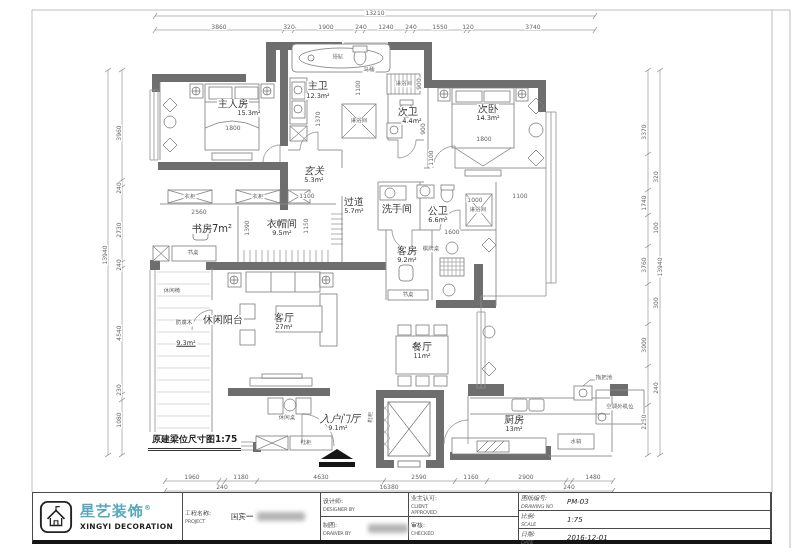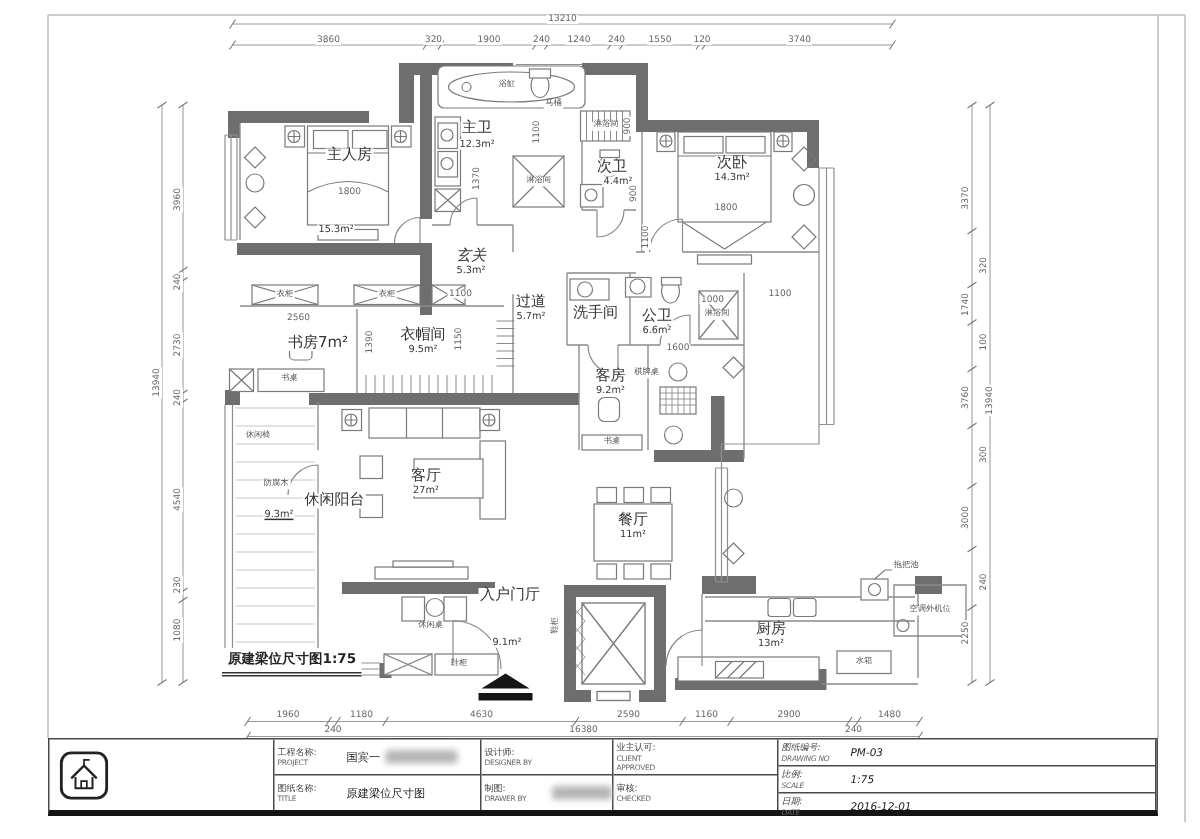--- a/index.html
+++ b/index.html
@@ -324,46 +324,46 @@
         <line x1="645" y1="407" x2="651" y2="403" stroke="#777"></line>
         <line x1="645" y1="457" x2="651" y2="453" stroke="#777"></line>
         <line x1="660" y1="70" x2="660" y2="455"></line>
         <line x1="657" y1="72" x2="663" y2="68" stroke="#777"></line>
         <line x1="657" y1="457" x2="663" y2="453" stroke="#777"></line>
       </g>
   </svg>
 
   <div id="plan-labels">
       <div class="lbl room" style="left: 233px; top: 104px; transform: translate(-50%, -50%);">主人房</div>
-      <div class="lbl area" style="left: 224px; top: 113px; transform: translate(-50%, -50%); margin-top: 40px;">15.3m²</div>
+      <div class="lbl area" style="left: 249px; top: 113px; transform: translate(-50%, -50%);">15.3m²</div>
       <div class="lbl room" style="left: 318px; top: 86px; transform: translate(-50%, -50%);">主卫</div>
       <div class="lbl area" style="left: 318px; top: 96px; transform: translate(-50%, -50%);">12.3m²</div>
       <div class="lbl room" style="left: 408px; top: 112px; transform: translate(-50%, -50%);">次卫</div>
       <div class="lbl area" style="left: 412px; top: 121px; transform: translate(-50%, -50%);">4.4m²</div>
       <div class="lbl room" style="left: 488px; top: 109px; transform: translate(-50%, -50%);">次卧</div>
       <div class="lbl area" style="left: 488px; top: 118px; transform: translate(-50%, -50%);">14.3m²</div>
       <div class="lbl room" style="left: 314px; top: 171px; transform: translate(-50%, -50%); font-style: italic;">玄关</div>
       <div class="lbl area" style="left: 314px; top: 180px; transform: translate(-50%, -50%);">5.3m²</div>
       <div class="lbl room" style="left: 354px; top: 202px; transform: translate(-50%, -50%);">过道</div>
       <div class="lbl area" style="left: 354px; top: 211px; transform: translate(-50%, -50%);">5.7m²</div>
       <div class="lbl room" style="left: 212px; top: 229px; transform: translate(-50%, -50%);">书房7m²</div>
       <div class="lbl room" style="left: 282px; top: 224px; transform: translate(-50%, -50%);">衣帽间</div>
       <div class="lbl area" style="left: 282px; top: 233px; transform: translate(-50%, -50%);">9.5m²</div>
       <div class="lbl room" style="left: 397px; top: 209px; transform: translate(-50%, -50%);">洗手间</div>
       <div class="lbl room" style="left: 438px; top: 211px; transform: translate(-50%, -50%);">公卫</div>
       <div class="lbl area" style="left: 438px; top: 220px; transform: translate(-50%, -50%);">6.6m²</div>
       <div class="lbl room" style="left: 407px; top: 251px; transform: translate(-50%, -50%);">客房</div>
       <div class="lbl area" style="left: 407px; top: 260px; transform: translate(-50%, -50%);">9.2m²</div>
       <div class="lbl room" style="left: 284px; top: 318px; transform: translate(-50%, -50%);">客厅</div>
       <div class="lbl area" style="left: 284px; top: 327px; transform: translate(-50%, -50%);">27m²</div>
-      <div class="lbl room" style="left: 186px; top: 334px; transform: translate(-50%, -50%); margin-left: 37px;">休闲阳台</div>
+      <div class="lbl room" style="left: 186px; top: 320px; transform: translate(-50%, -50%); margin-left: 37px;">休闲阳台</div>
       <div class="lbl area" style="left: 186px; top: 343px; transform: translate(-50%, -50%); text-decoration: underline;">9.3m²</div>
       <div class="lbl room" style="left: 422px; top: 347px; transform: translate(-50%, -50%);">餐厅</div>
       <div class="lbl area" style="left: 422px; top: 356px; transform: translate(-50%, -50%);">11m²</div>
-      <div class="lbl room" style="left: 340px; top: 397px; transform: translate(-50%, -50%);">入户门厅</div>
+      <div class="lbl room" style="left: 340px; top: 419px; transform: translate(-50%, -50%); font-style: italic;">入户门厅</div>
       <div class="lbl area" style="left: 338px; top: 428px; transform: translate(-50%, -50%);">9.1m²</div>
       <div class="lbl room" style="left: 514px; top: 420px; transform: translate(-50%, -50%);">厨房</div>
       <div class="lbl area" style="left: 514px; top: 429px; transform: translate(-50%, -50%);">13m²</div>
       <div class="lbl furn" style="left: 369px; top: 70px; transform: translate(-50%, -50%);">马桶</div>
       <div class="lbl furn" style="left: 338px; top: 57px; transform: translate(-50%, -50%);">浴缸</div>
       <div class="lbl furn" style="left: 404px; top: 84px; transform: translate(-50%, -50%);">淋浴间</div>
       <div class="lbl furn" style="left: 359px; top: 121px; transform: translate(-50%, -50%);">淋浴间</div>
       <div class="lbl furn" style="left: 478px; top: 210px; transform: translate(-50%, -50%);">淋浴间</div>
       <div class="lbl furn" style="left: 190px; top: 197px; transform: translate(-50%, -50%);">衣柜</div>
       <div class="lbl furn" style="left: 258px; top: 197px; transform: translate(-50%, -50%);">衣柜</div>
@@ -436,39 +436,36 @@
 
   <div class="tb">
     <div class="tb-cell tb-logo">
       <svg width="34" height="34" viewBox="0 0 36 36">
         <rect x="2" y="2" width="32" height="32" rx="7" fill="none" stroke="#222" stroke-width="2"></rect>
         <path d="M9 20 L18 11 L27 20" fill="none" stroke="#222" stroke-width="1.6"></path>
         <path d="M12 19 V27 H24 V19" fill="none" stroke="#222" stroke-width="1.4"></path>
         <path d="M16 27 V22 H20 V27" fill="none" stroke="#222" stroke-width="1.2"></path>
         <path d="M18 11 V7 H22" fill="none" stroke="#222" stroke-width="1.2"></path>
       </svg>
+      <div class="brand">
+        <div class="brand-cn"><span>星艺装饰</span><sup>®</sup></div>
+        <div class="brand-en">XINGYI DECORATION</div>
+      </div>
     </div>
     <div class="tb-col colA">
       <div class="f">
         <div class="fl">
             <div class="cn">工程名称:</div>
             <div class="en">PROJECT</div>
           </div>
         <div class="fv">
             <span>国宾一</span>
             <span class="blur"></span>
           </div>
       </div>
-      <div class="f">
-        <div class="fl">
-            <div class="cn">图纸名称:</div>
-            <div class="en">TITLE</div>
-          </div>
-        <div class="fv">原建梁位尺寸图</div>
-      </div>
     </div>
     <div class="tb-col colB">
       <div class="f">
         <div class="fl">
             <div class="cn">设计师:</div>
             <div class="en">DESIGNER BY</div>
           </div>
         <div class="fv"></div>
       </div>
       <div class="f">

